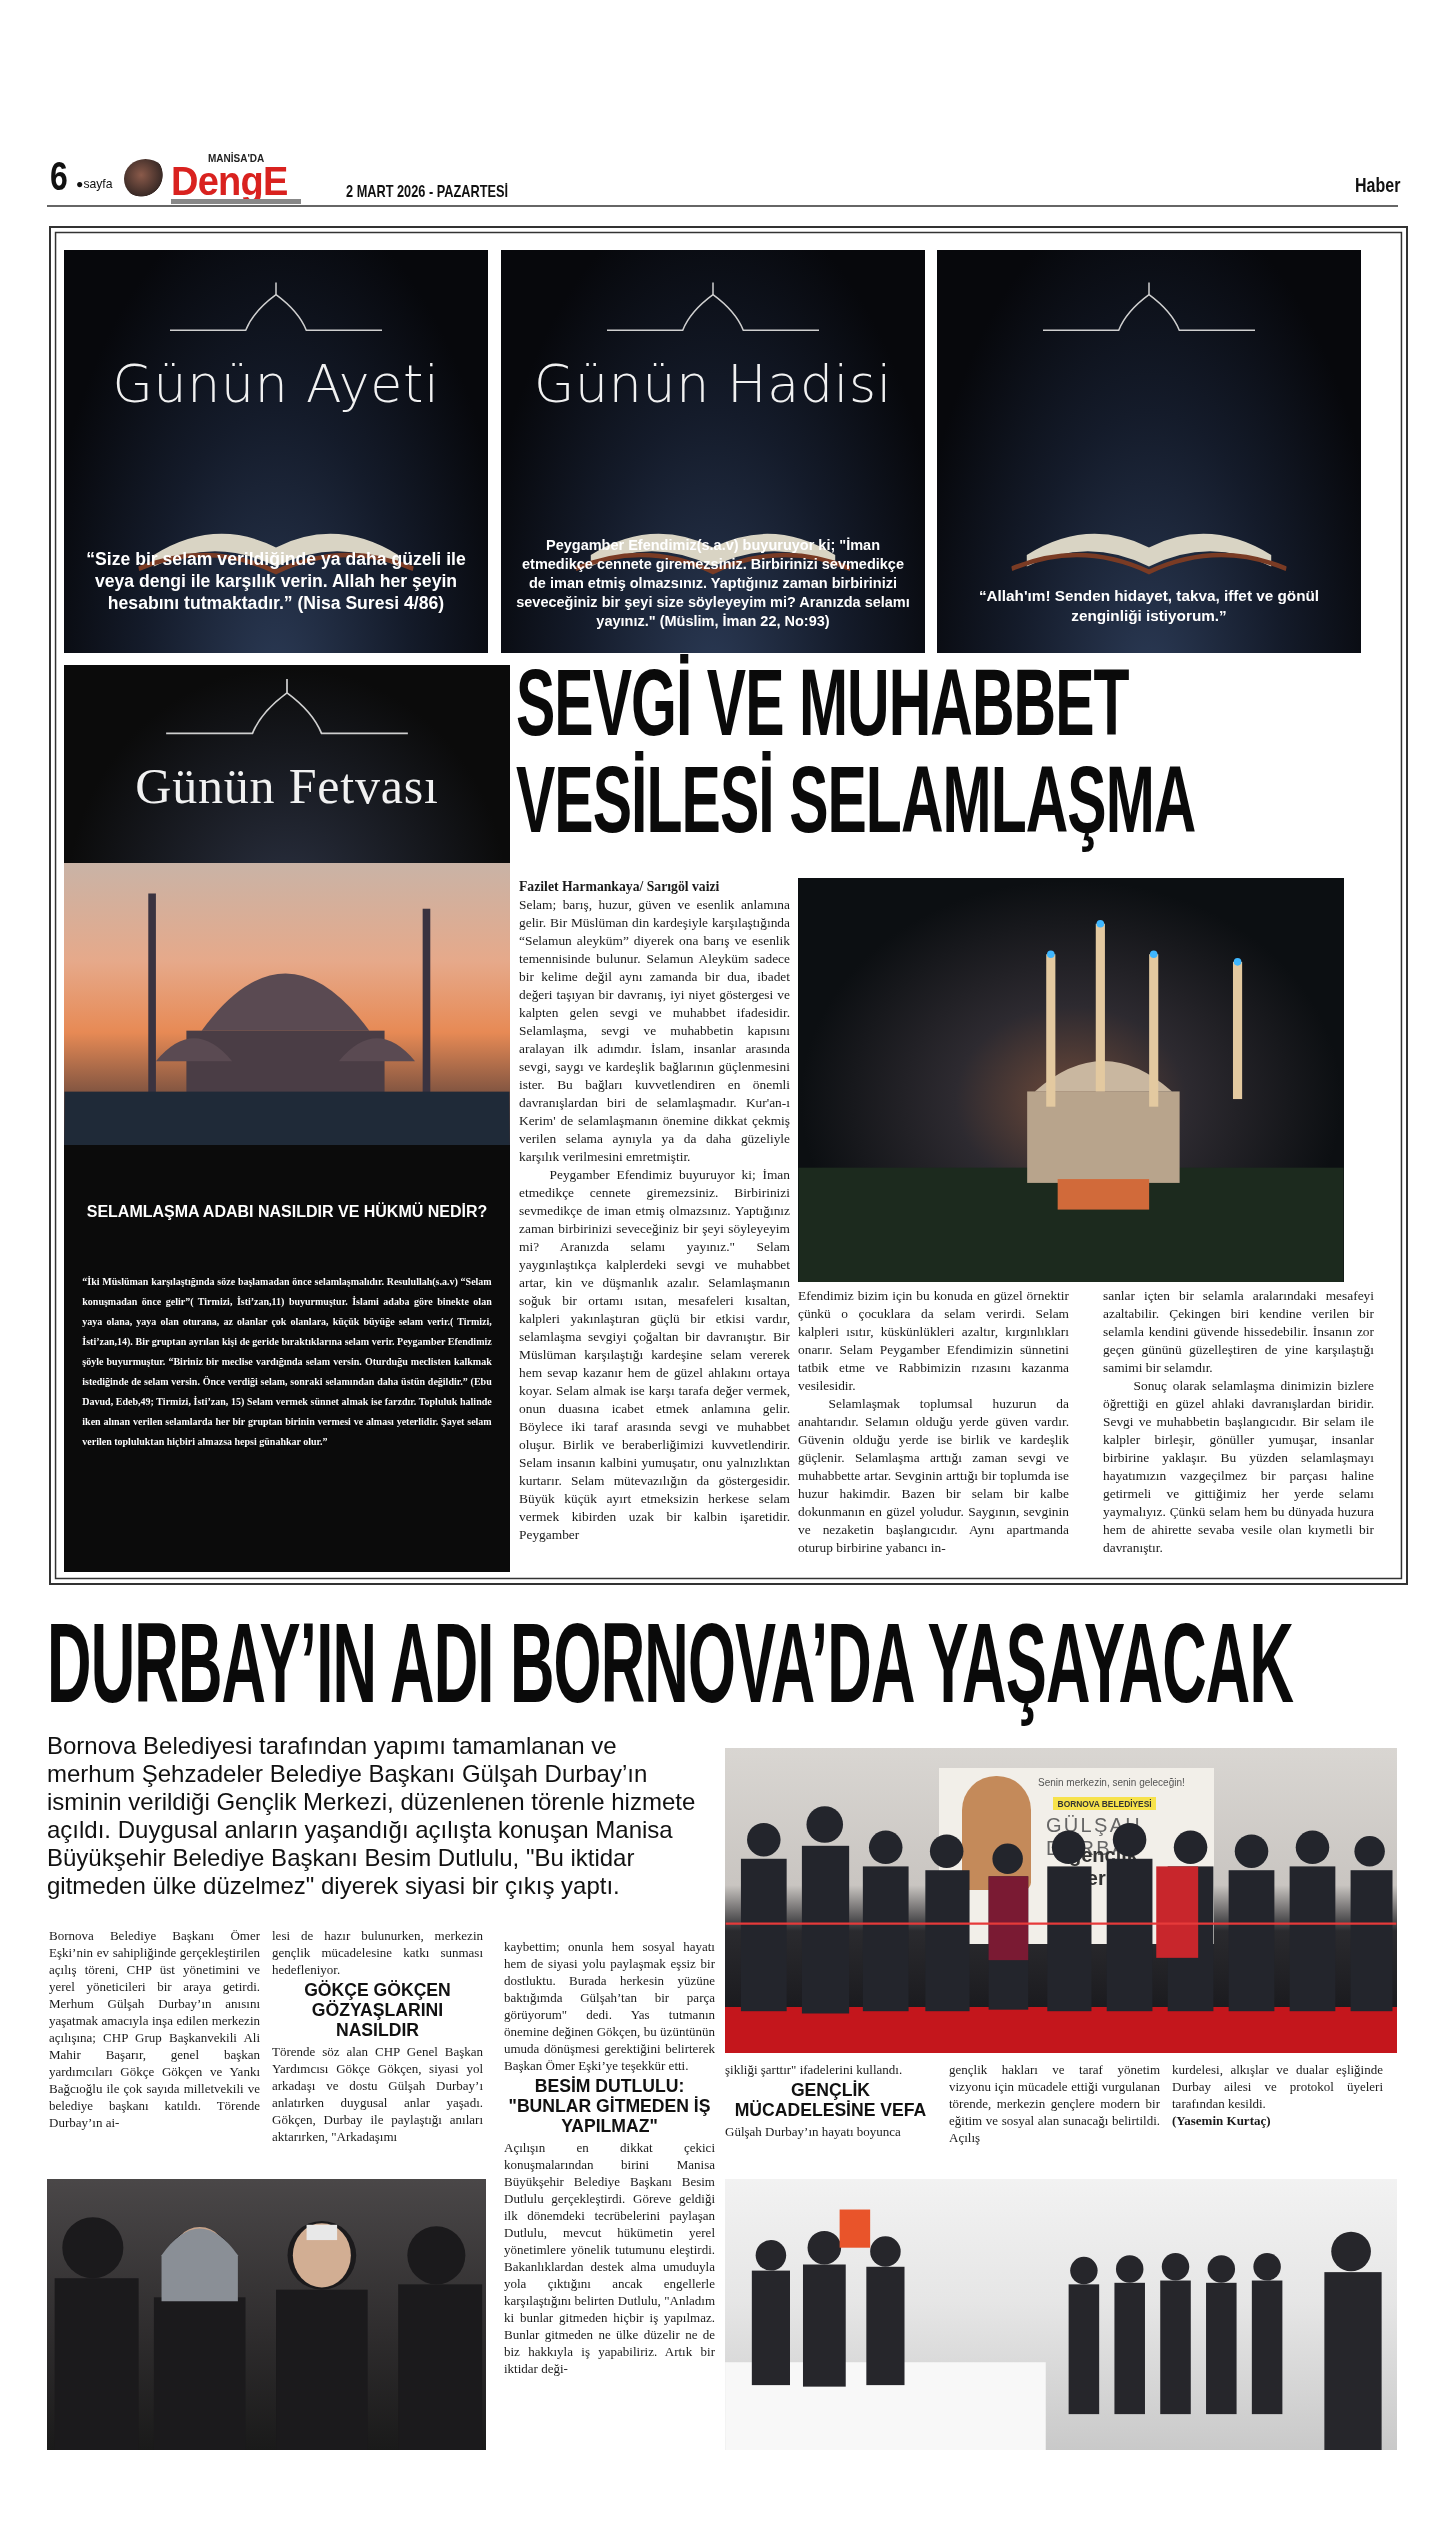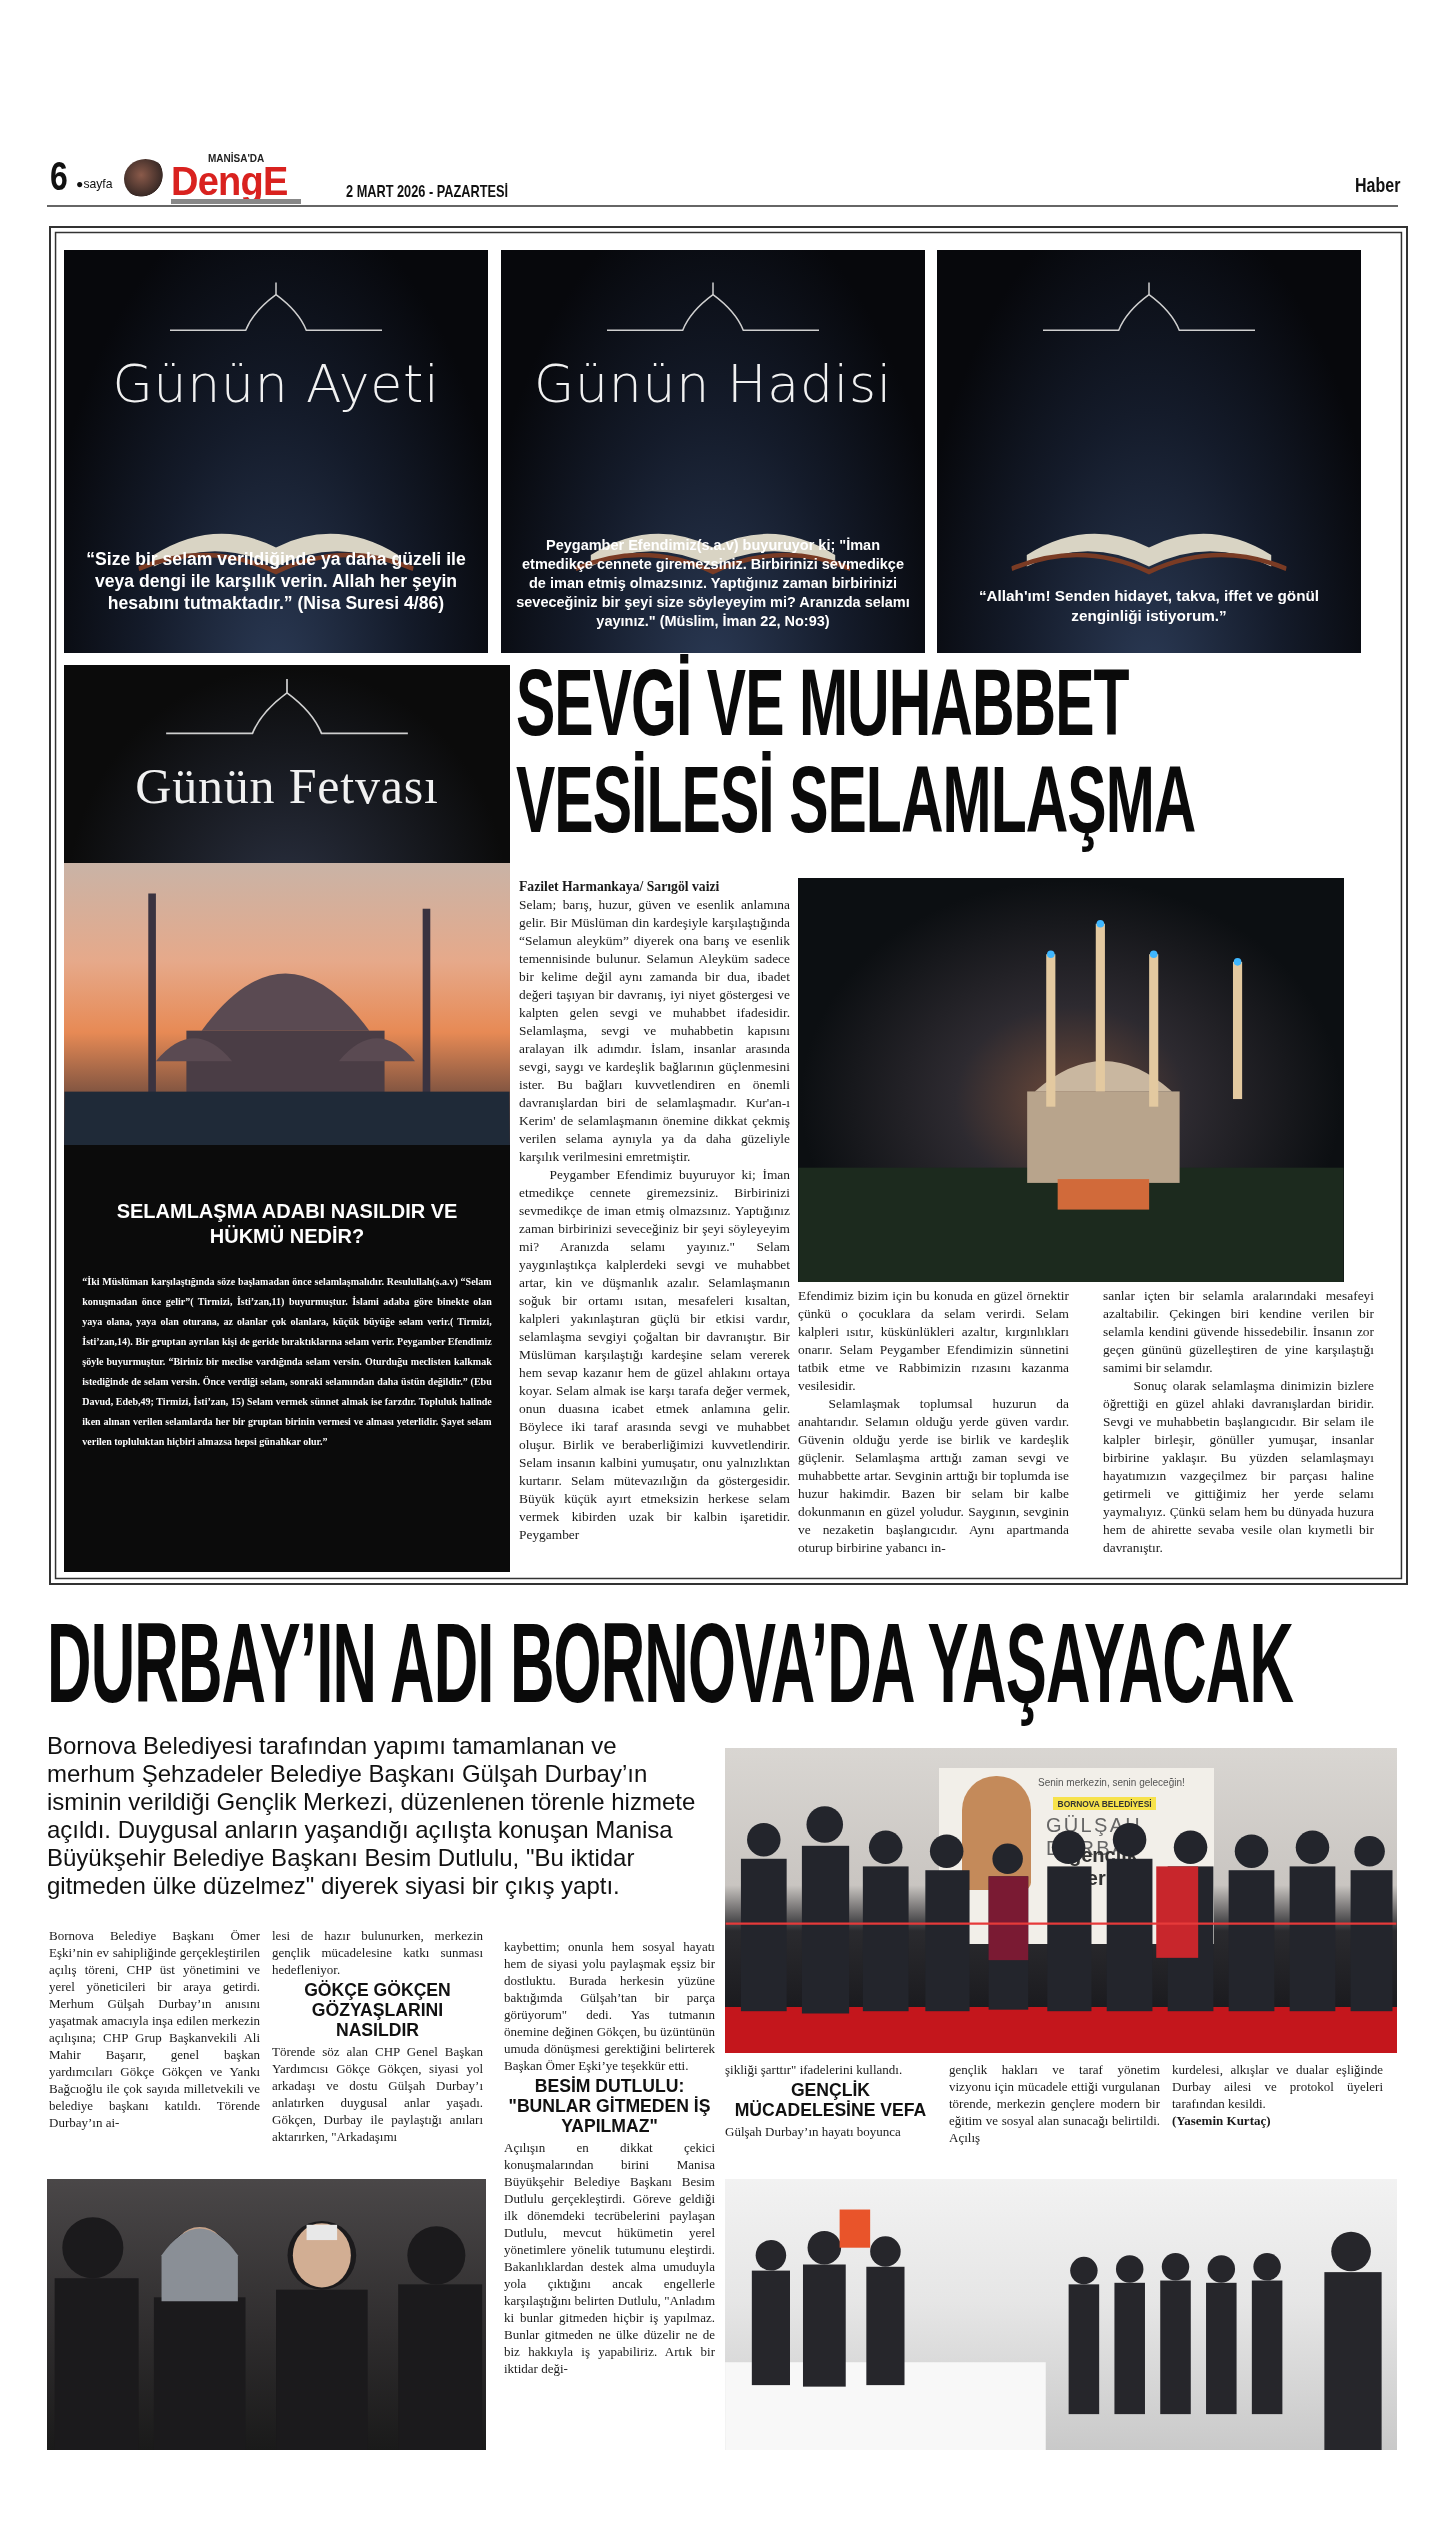--- a/index.html
+++ b/index.html
@@ -20,21 +20,21 @@
   .frame{left:49px;top:226px;width:1355px;height:1355px;border:2.3px solid #333;box-shadow:inset 0 0 0 3.8px #fff, inset 0 0 0 5.3px #333;}
   .card{background:#0f1118;overflow:hidden;}
   .card-bg{position:absolute;inset:0;background:radial-gradient(ellipse at 50% 110%,#2b3a55 0%,#141b2a 45%,#07080c 80%);}
   .dome{position:absolute;left:50%;top:30.5px;transform:translateX(-50%);width:229px;height:53px;}
   .card-title{position:absolute;left:0;right:0;top:104px;text-align:center;color:#f1f1f1;font-family:"DejaVu Sans",sans-serif;font-weight:200;font-size:52px;letter-spacing:0.8px;}
   .book{position:absolute;left:50%;top:221px;transform:translateX(-50%);width:275px;height:107px;}
   .card-quote{position:absolute;left:12.2px;right:12.2px;text-align:center;color:#fff;font-family:"Liberation Sans",sans-serif;font-weight:700;font-size:16px;line-height:20px;}
   .fetva{background:#0b0b0b;}
   .fetva-top{position:absolute;left:0;top:0;width:100%;height:198px;background:radial-gradient(ellipse at 50% 120%,#2a3040,#0b0b0b 70%);}
   .fetva-photo{position:absolute;left:0;top:198px;width:100%;height:282px;background:linear-gradient(180deg,#c9b3a6 0%,#e6a98a 35%,#e78a55 60%,#2a2730 100%);overflow:hidden;}
-  .fetva-head{position:absolute;left:15.3px;right:15.3px;top:534px;text-align:center;color:#fff;font-family:"Liberation Sans",sans-serif;font-weight:700;font-size:20px;line-height:25px;}
+  .fetva-head{position:absolute;left:15.3px;right:15.3px;top:534px;text-align:center;color:#fff;font-family:"Liberation Sans",sans-serif;font-weight:700;font-size:16px;line-height:25px;}
   .fetva-body{position:absolute;left:18.3px;right:18.3px;top:607px;color:#fff;font-family:"Liberation Serif",serif;font-weight:700;font-size:10px;line-height:20px;text-align:justify;}
   .headline{font-family:"Liberation Sans",sans-serif;font-weight:700;color:#0a0a0a;transform:scaleX(0.62);transform-origin:left;white-space:nowrap;letter-spacing:-1.5px;}
   .byline{font-family:"Liberation Serif",serif;font-weight:700;font-size:13.7px;}
   .col{font-family:"Liberation Serif",serif;font-size:13.4px;line-height:18px;text-align:justify;color:#1a1a1a;}
   .col p{margin:0;}
   .col p.ind{text-indent:30.5px;}
   .mosque-photo{left:798px;top:878px;width:546px;height:404px;background:radial-gradient(ellipse at 50% 55%,#6e4a3a 0%,#2d2a30 30%,#0c0f12 70%);overflow:hidden;}
   .subhead{font-family:"Liberation Sans",sans-serif;font-weight:700;text-align:center;color:#111;}
   .photo{background:#444;overflow:hidden;}
 </style>

